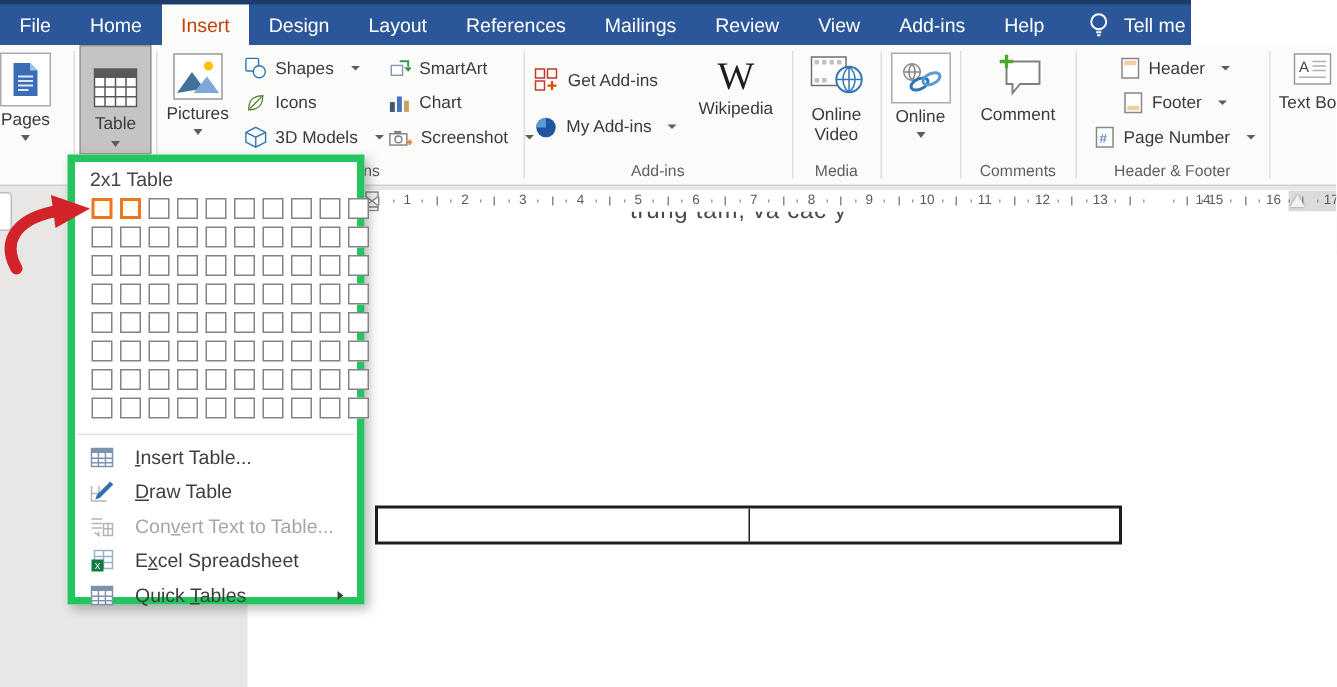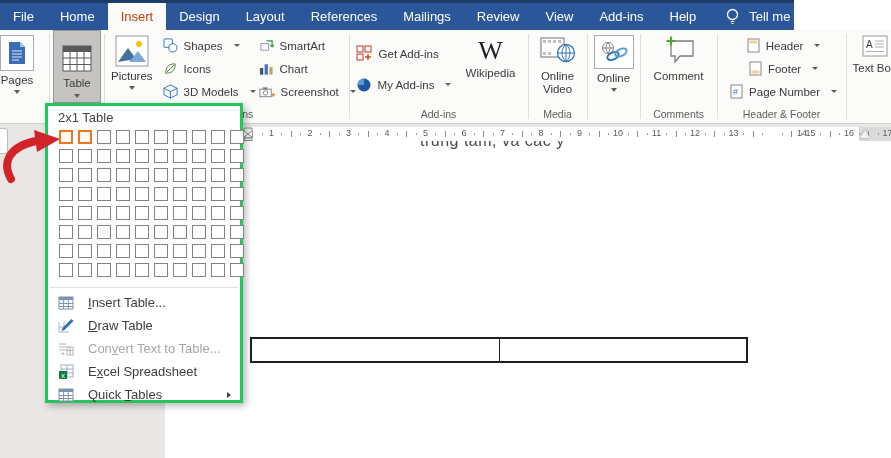--- a/index.html
+++ b/index.html
@@ -54,21 +54,21 @@
                 border-bottom:8px solid #f2f1f0;filter:drop-shadow(0 0 1px #8a8886);}
   .clipped-line{position:absolute;left:255px;top:14px;height:9px;width:260px;overflow:hidden;}
   .clipped-line span{display:block;margin-top:-9px;font-size:16px;color:#4a4a4a;letter-spacing:.5px;}
   .doc-table{position:absolute;left:85px;top:210px;width:498px;height:26px;border:2px solid #1f1f1f;
              box-sizing:border-box;display:flex;background:#fff;}
   .doc-cell{flex:1;}
   .doc-cell:first-child{border-right:1px solid #1f1f1f;}
 
   
   .dropdown{position:absolute;left:45px;top:103px;width:198px;height:300px;background:#fff;
-            border:3px solid #22c55e;box-sizing:border-box;box-shadow:3px 3px 7px rgba(0,0,0,.28);
+            border:5px solid #22c55e;box-sizing:border-box;box-shadow:3px 3px 7px rgba(0,0,0,.28);
             z-index:40;}
   .dd-title{height:23px;line-height:24px;padding-left:10px;font-size:13px;color:#444;}
   .dd-grid{display:grid;grid-template-columns:repeat(10,14px);grid-auto-rows:14px;gap:5px;
            padding:1px 0 6px 11px;}
   .cell{border:1px solid #838383;background:#fff;box-sizing:border-box;}
   .cell.sel{border:2px solid #ee7623;background:#fffdf4;}
   .dd-sep{height:1px;background:#e3e1df;margin:4px 2px 3px 2px;}
   .mi{display:flex;align-items:center;height:23px;padding:0 9px 0 10px;font-size:13px;color:#3f3e3d;}
   .mi .mic{width:17px;margin-right:13px;flex:0 0 auto;display:flex;align-items:center;}
   .mi.disabled{color:#a8a6a4;}

